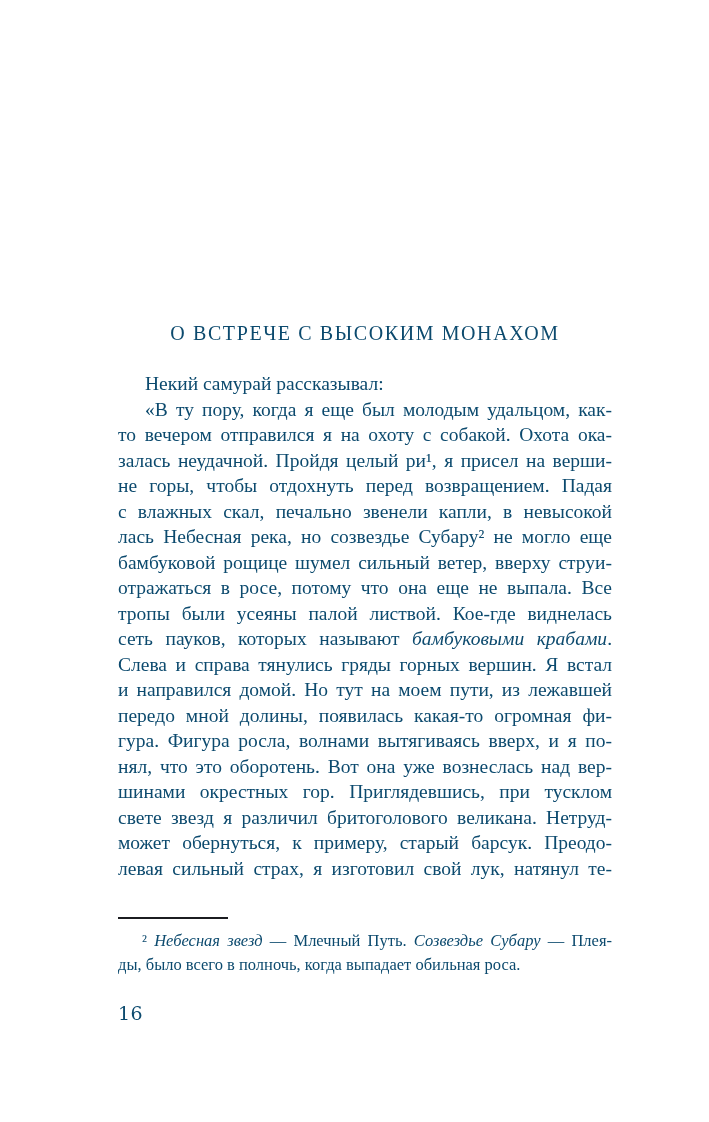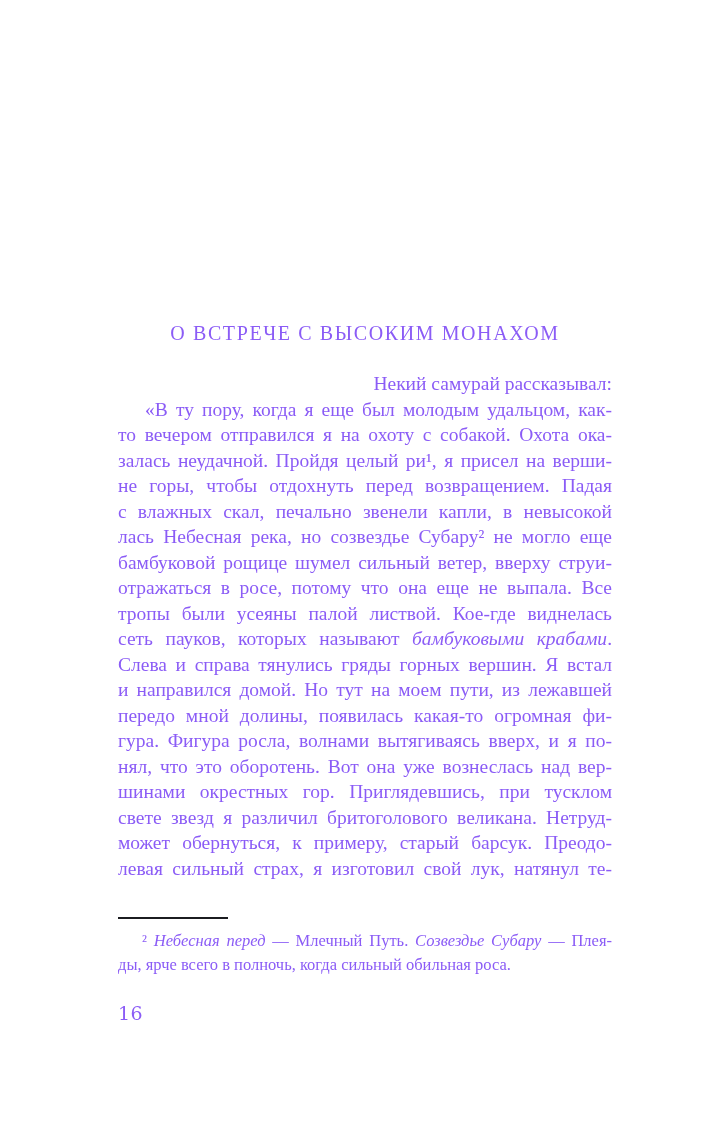--- a/index.html
+++ b/index.html
@@ -2,21 +2,21 @@
 <html><head>
 <meta charset="utf-8">
 <style>
   html, body { margin: 0; padding: 0; }
   .page {
     position: relative;
     width: 709px;
     height: 1122px;
     background: #ffffff;
     font-family: "Liberation Serif", serif;
-    color: #8b5cf6;
+    color: #0c4a6e;
     overflow: hidden;
   }
   .text-column {
     position: absolute;
     left: 118px;
     top: 0;
     width: 494px;
     height: 100%;
   }
   .chapter-title {
@@ -36,21 +36,20 @@
     top: 371px;
     left: 0;
     width: 100%;
     font-size: 19.5px;
   }
   .body-text .line {
     height: 25.5px;
     line-height: 25.5px;
     white-space: nowrap;
     overflow: visible;
-    text-align: right;
   }
   .line.j {
     text-align: justify;
     text-align-last: justify;
   }
   .line.ind { text-indent: 27px; }
   .it { font-style: italic; }
   .footnote-sep {
     position: absolute;
     top: 917px;
@@ -105,18 +104,18 @@
         <div class="line j"><span>передо мной долины, появилась какая-то огромная фи-</span></div>
         <div class="line j"><span>гура. Фигура росла, волнами вытягиваясь вверх, и я по-</span></div>
         <div class="line j"><span>нял, что это оборотень. Вот она уже вознеслась над вер-</span></div>
         <div class="line j"><span>шинами окрестных гор. Приглядевшись, при тусклом</span></div>
         <div class="line j"><span>свете звезд я различил бритоголового великана. Нетруд-</span></div>
         <div class="line j"><span>может обернуться, к примеру, старый барсук. Преодо-</span></div>
         <div class="line j"><span>левая сильный страх, я изготовил свой лук, натянул те-</span></div>
       </div>
     <div class="footnote-sep"></div>
     <div class="footnotes">
-        <div class="line j ind"><span>² </span><span class="it">Небесная перед</span><span> — Млечный Путь. </span><span class="it">Созвездье Субару</span><span> — Плея-</span></div>
-        <div class="line"><span>ды, ярче всего в полночь, когда сильный обильная роса.</span></div>
+        <div class="line j ind"><span>² </span><span class="it">Небесная звезд</span><span> — Млечный Путь. </span><span class="it">Созвездье Субару</span><span> — Плея-</span></div>
+        <div class="line"><span>ды, было всего в полночь, когда выпадает обильная роса.</span></div>
       </div>
   </div>
   <div class="page-number">16</div>
 </div>
 
 </body></html>

